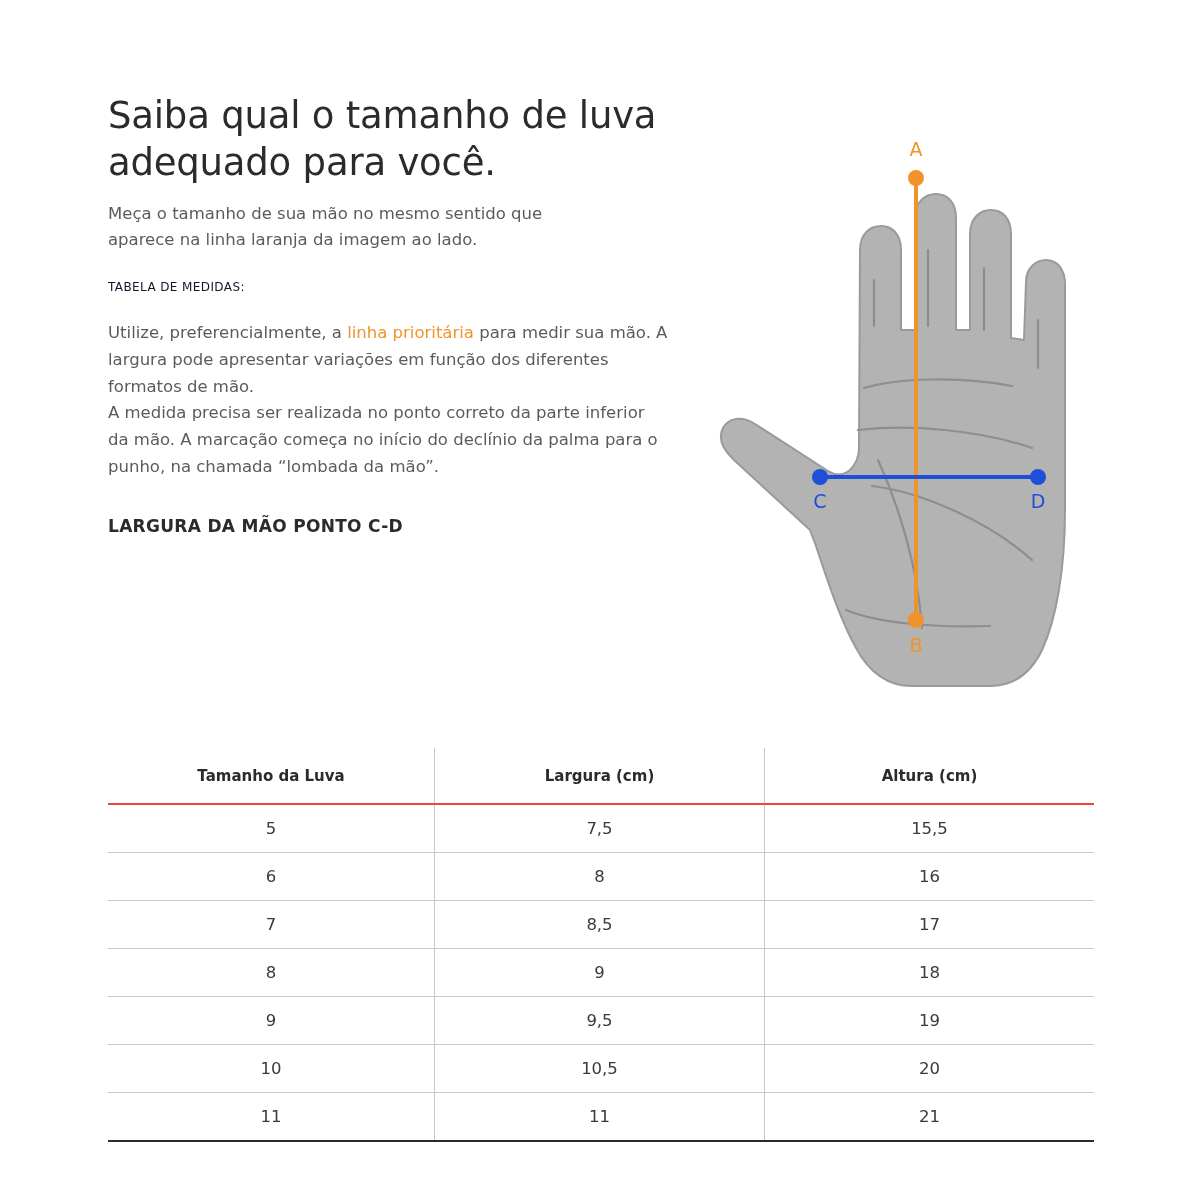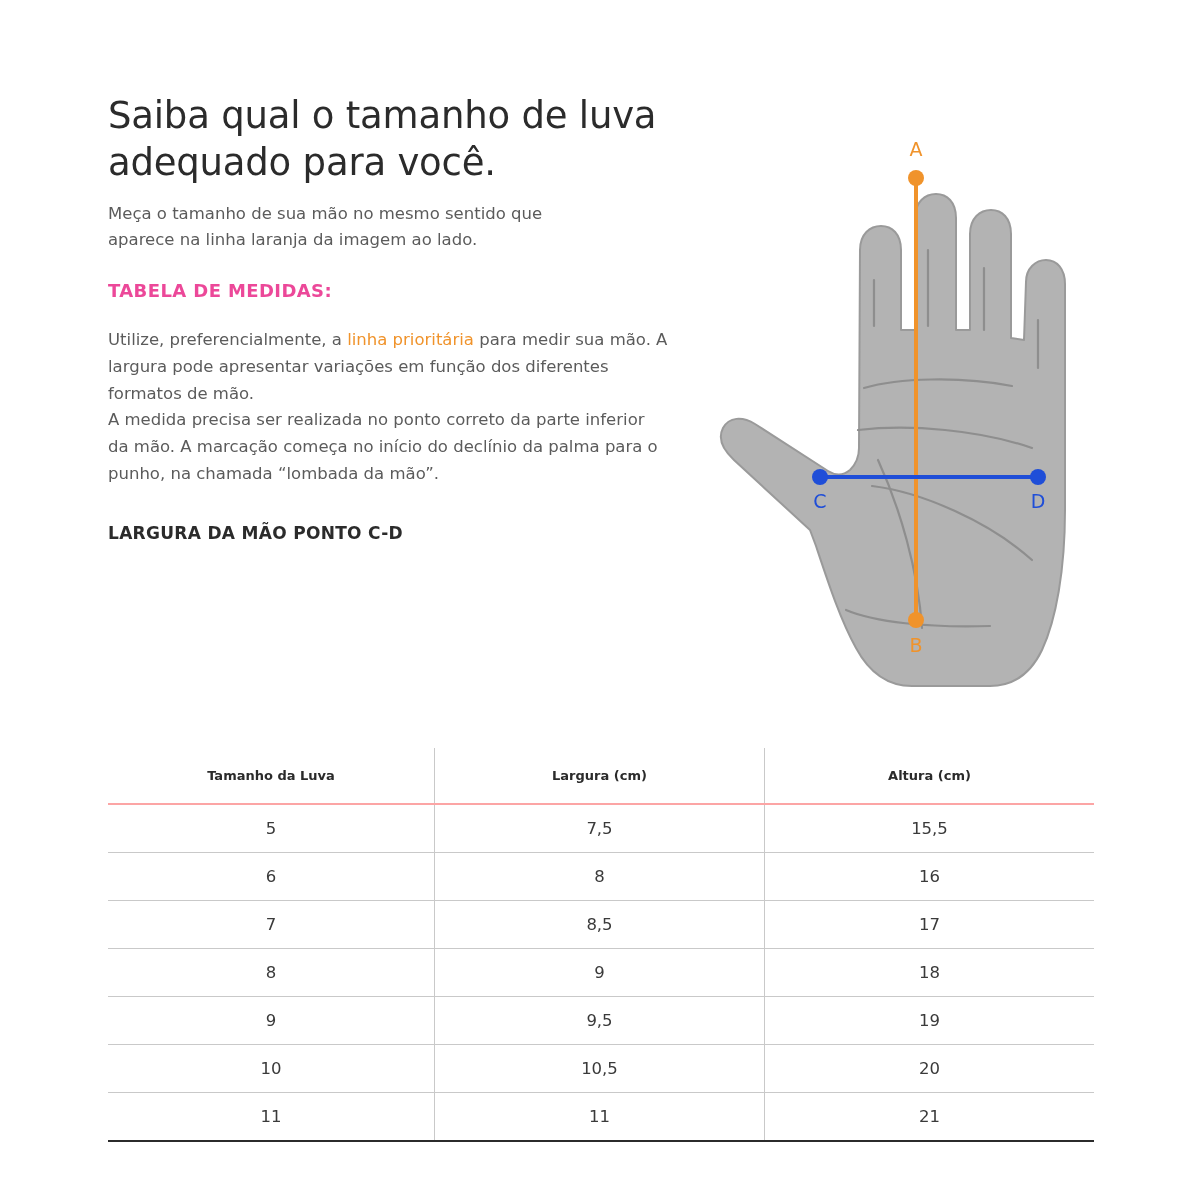--- a/index.html
+++ b/index.html
@@ -49,23 +49,23 @@
 
   .intro {
     font-size: 16.5px;
     line-height: 1.62;
     color: #5b5b5b;
     margin: 0 0 26px 0;
     max-width: 470px;
   }
 
   .section-kicker {
-    font-size: 18px;
-    font-weight: 700;
-    color: #ec4899;
+    font-size: 12px;
+    font-weight: 400;
+    color: #0f172a;
     letter-spacing: 0.4px;
     margin: 0 0 26px 0;
   }
 
   .block-head {
     font-size: 17px;
     font-weight: 700;
     color: #2b2b2b;
     letter-spacing: 0.3px;
     margin: 0 0 8px 0;
@@ -116,23 +116,23 @@
     color: #3a3a3a;
     border-bottom: 1px solid #c9c9c9;
     padding: 0;
     height: 47px;
     vertical-align: middle;
   }
 
   table.sizes th {
     font-weight: 700;
     color: #2b2b2b;
-    font-size: 13px;
+    font-size: 15px;
     height: 55px;
-    border-bottom: 2px solid #fca5a5;
+    border-bottom: 2px solid #ef4444;
   }
 
   table.sizes th:nth-child(1),
   table.sizes td:nth-child(1) { width: 326px; }
   table.sizes th:nth-child(2),
   table.sizes td:nth-child(2) { width: 329px; }
   table.sizes th:nth-child(3),
   table.sizes td:nth-child(3) { width: 329px; }
 
   table.sizes th:nth-child(1),

